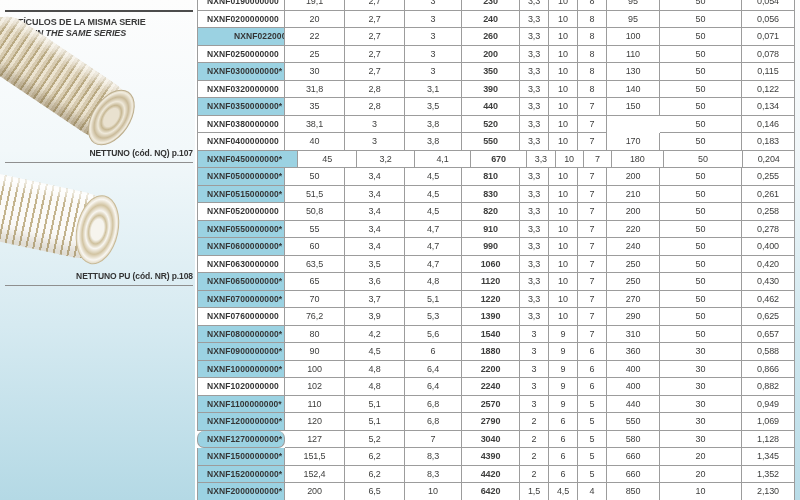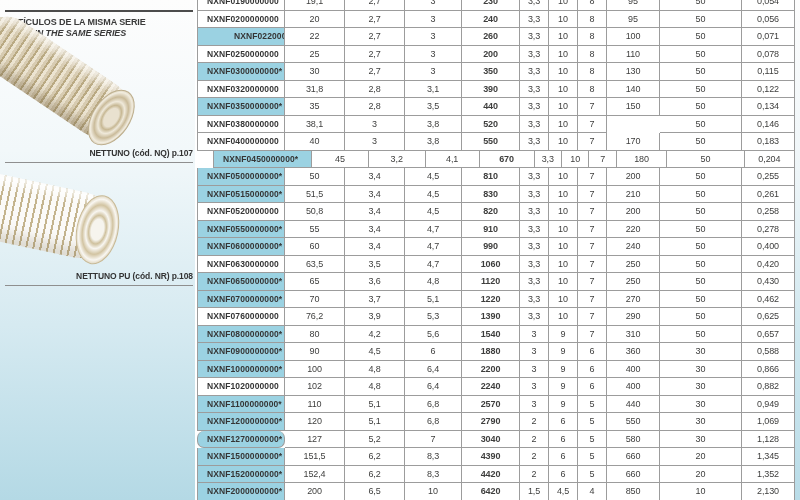--- a/index.html
+++ b/index.html
@@ -216,21 +216,21 @@
       <div class="cell" style="width: 57px;">3,8</div>
       <div class="cell bold" style="width: 58px;">550</div>
       <div class="cell" style="width: 29px;">3,3</div>
       <div class="cell" style="width: 29px;">10</div>
       <div class="cell" style="width: 29px;">7</div>
       <div class="cell" style="width: 53px;">170</div>
       <div class="cell" style="width: 82px;">50</div>
       <div class="cell" style="width: 53px;">0,183</div>
     </div>
     <div class="trow">
-      <div class="cell code hl" style="width: 104px; margin-left: 16px;">NXNF0450000000*</div>
+      <div class="cell code hl" style="width: 104px;">NXNF0450000000*</div>
       <div class="cell" style="width: 60px;">45</div>
       <div class="cell" style="width: 60px;">3,2</div>
       <div class="cell" style="width: 57px;">4,1</div>
       <div class="cell bold" style="width: 58px;">670</div>
       <div class="cell" style="width: 29px;">3,3</div>
       <div class="cell" style="width: 29px;">10</div>
       <div class="cell" style="width: 29px;">7</div>
       <div class="cell" style="width: 53px;">180</div>
       <div class="cell" style="width: 82px;">50</div>
       <div class="cell" style="width: 53px;">0,204</div>

